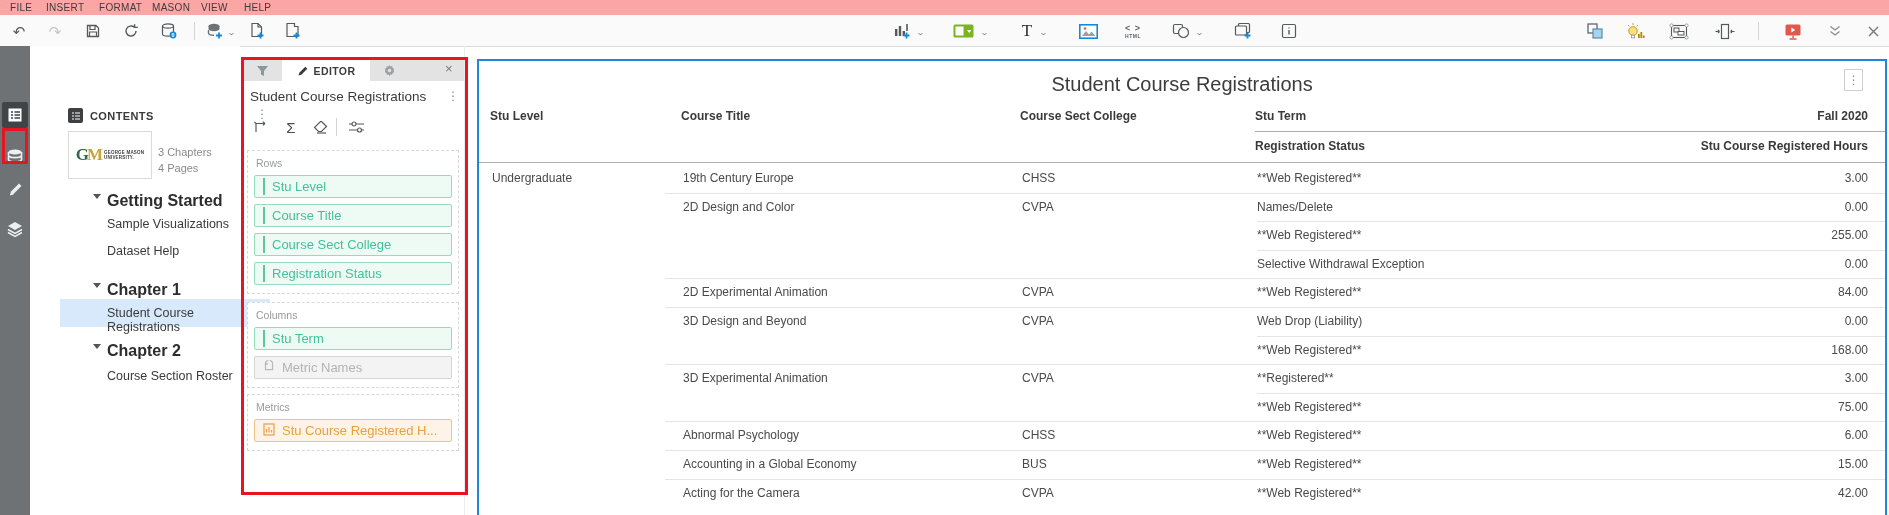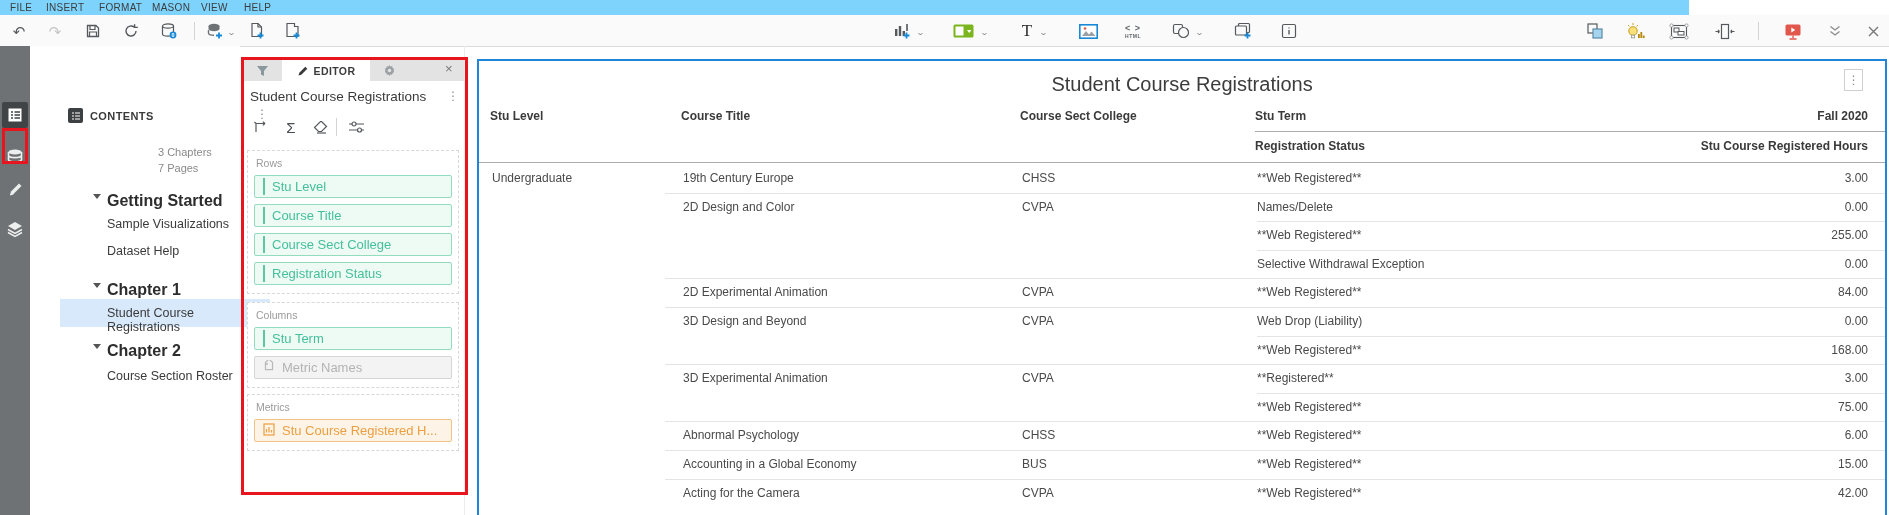--- a/index.html
+++ b/index.html
@@ -1,21 +1,21 @@
 <!DOCTYPE html>
 <html><head>
 <meta charset="utf-8">
 <style>
   html,body{margin:0;padding:0;background:#fff;}
   .app{position:relative;width:1889px;height:515px;overflow:hidden;background:#fff;
        font-family:"Liberation Sans",sans-serif;-webkit-font-smoothing:antialiased;color:#333;}
   .abs{position:absolute;}
 
   
-  .menubar{position:absolute;left:0;top:0;width:1689px;height:15px;background:#7dd3fc;}
+  .menubar{position:absolute;left:0;top:0;width:1889px;height:15px;background:#fca5a5;}
   .menu-item{position:absolute;top:2px;font-size:10px;color:#3c3c3c;letter-spacing:.3px;cursor:default;}
 
   
   .toolbar{position:absolute;left:0;top:15px;width:1889px;height:31px;background:#fafafa;border-bottom:1px solid #dcdcdc;}
   .tbtn{position:absolute;top:5px;width:22px;height:22px;display:flex;align-items:center;justify-content:center;}
   .tsep{position:absolute;top:7px;width:1px;height:18px;background:#d4d4d4;}
   .chev{position:absolute;top:13px;font-size:8px;color:#8b8b8b;transform:scaleX(1.4);}
   .glyph{font-size:15px;color:#55595d;line-height:1;}
   .glyph.dis{color:#c3c5c7;}
   .htmlico{display:flex;flex-direction:column;align-items:center;line-height:1;color:#5f6468;}
@@ -298,22 +298,29 @@
 
   <div class="contents">
     <div class="c-head-ico">
       <svg width="10" height="10" viewBox="0 0 10 10">
           <path d="M1 2h2M4 2h5M1 5h2M4 5h5M1 8h2M4 8h5" stroke="#fff" stroke-width="1.2"></path>
         </svg>
     </div>
     <div class="c-title">CONTENTS</div>
     <span class="kebab abs" style="left:226px;top:62px">⋮</span>
 
+    <div class="thumb">
+      <span class="gm"><span title="GM">G<b>M</b></span></span>
+      <span class="gmtxt">
+        <span>GEORGE MASON</span>
+        <span>UNIVERSITY.</span>
+      </span>
+    </div>
     <div class="t-meta" style="top:100px">3 Chapters</div>
-    <div class="t-meta" style="top:116px">7 Pages</div>
+    <div class="t-meta" style="top:116px">4 Pages</div>
 
     <div id="contents-tree">
         <div class="chapter-row" style="top: 143px;">
           <span class="arrow"></span>
           <span class="lbl">Getting Started</span>
           <span class="kebab">⋮</span>
         </div>
         <div class="page-row" style="top: 168px;">
           <span class="lbl">Sample Visualizations</span>
         </div>

